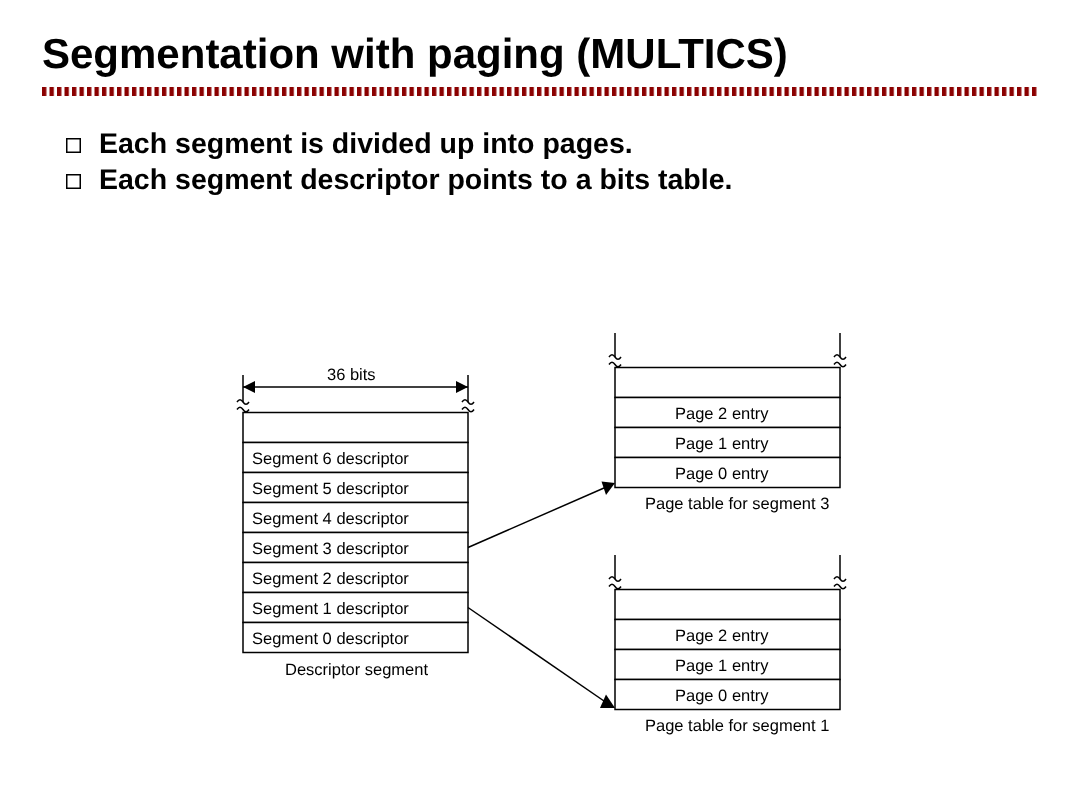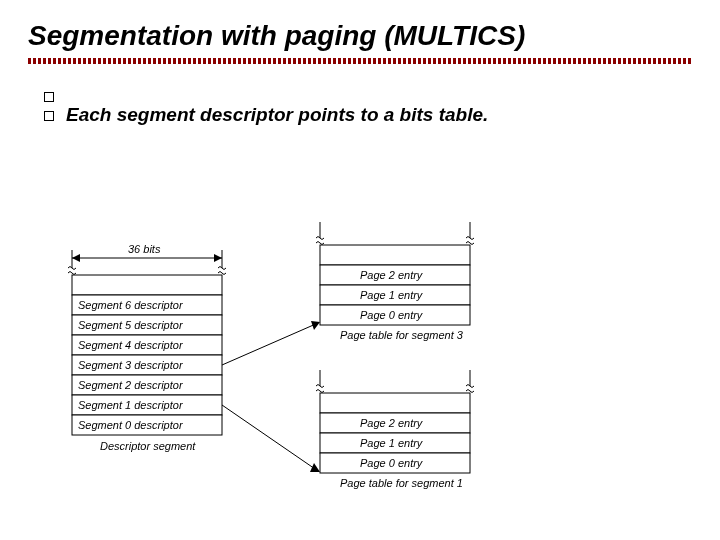--- a/index.html
+++ b/index.html
@@ -10,21 +10,20 @@
     background: #fff;
     font-family: Georgia, 'Times New Roman', serif;
     color: #000;
   }
   .slide {
     position: relative;
     width: 720px;
     height: 540px;
     box-sizing: border-box;
     padding: 20px 28px 0 28px;
-    font-style: italic;
   }
   .title {
     font-family: Verdana, Arial, sans-serif;
     font-weight: bold;
     font-size: 28px;
     color: #000;
     margin: 0 0 6px 0;
   }
   .rule {
     display: block;
@@ -53,20 +52,21 @@
     font-weight: bold;
     color: #000;
   }
   .diagram-wrap {
     position: absolute;
     left: 0;
     right: 0;
     top: 220px;
     bottom: 0;
     display: flex;
+    justify-content: center;
   }
   svg.diagram {
     width: 540px;
     height: 300px;
   }
   .box { fill: #fff; stroke: #000; stroke-width: 1; }
   .lbl { font-family: Arial, Helvetica, sans-serif; font-size: 11px; fill: #000; }
   .lblS { font-family: Arial, Helvetica, sans-serif; font-size: 11px; fill: #000; }
   .arr { stroke: #000; stroke-width: 1; fill: none; }
   .ah { fill: #000; }
@@ -84,20 +84,21 @@
         <rect x="0" y="0" width="3" height="6" fill="#8b0000"></rect>
         <rect x="3" y="0" width="2" height="6" fill="#fff"></rect>
       </pattern>
     </defs>
     <rect x="0" y="0" width="664" height="6" fill="url(#hatch)"></rect>
   </svg>
 
   <div class="bullets">
     <div class="bline">
       <span class="bsq"></span>
+      <span class="btxt">Each segment is divided up into pages.</span>
     </div>
     <div class="bline">
       <span class="bsq"></span>
       <span class="btxt">Each segment descriptor points to a bits table.</span>
     </div>
   </div>
 
   <div class="diagram-wrap">
     <svg class="diagram" viewBox="0 0 540 300">
 

